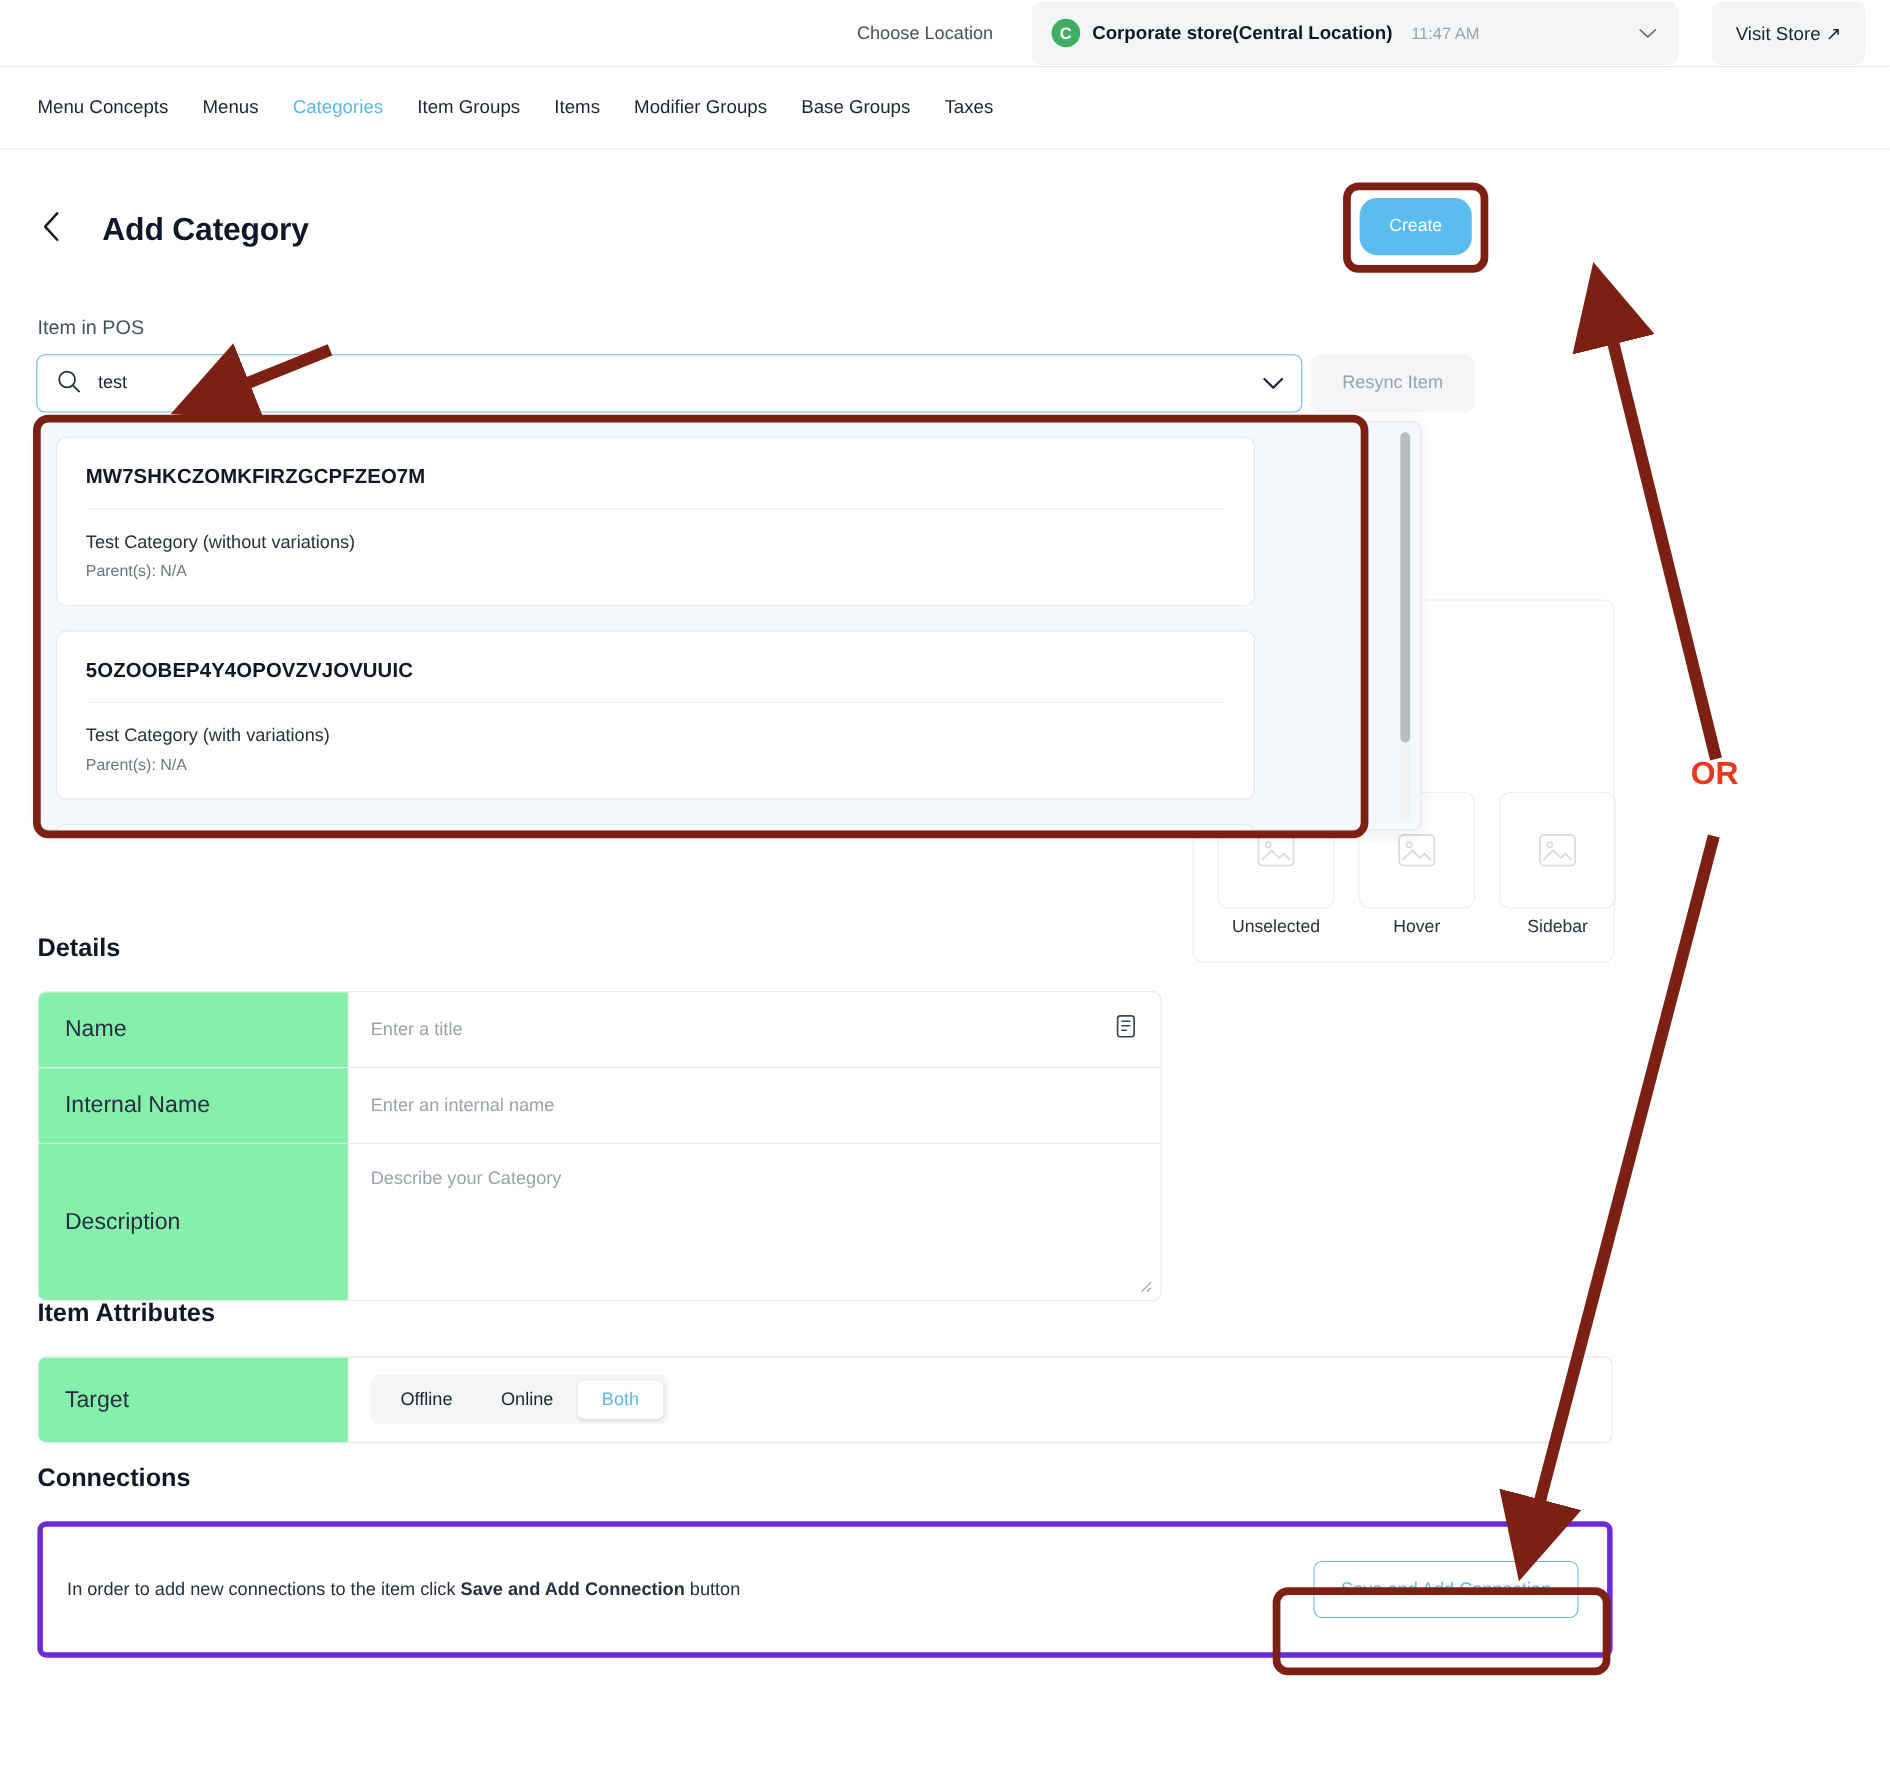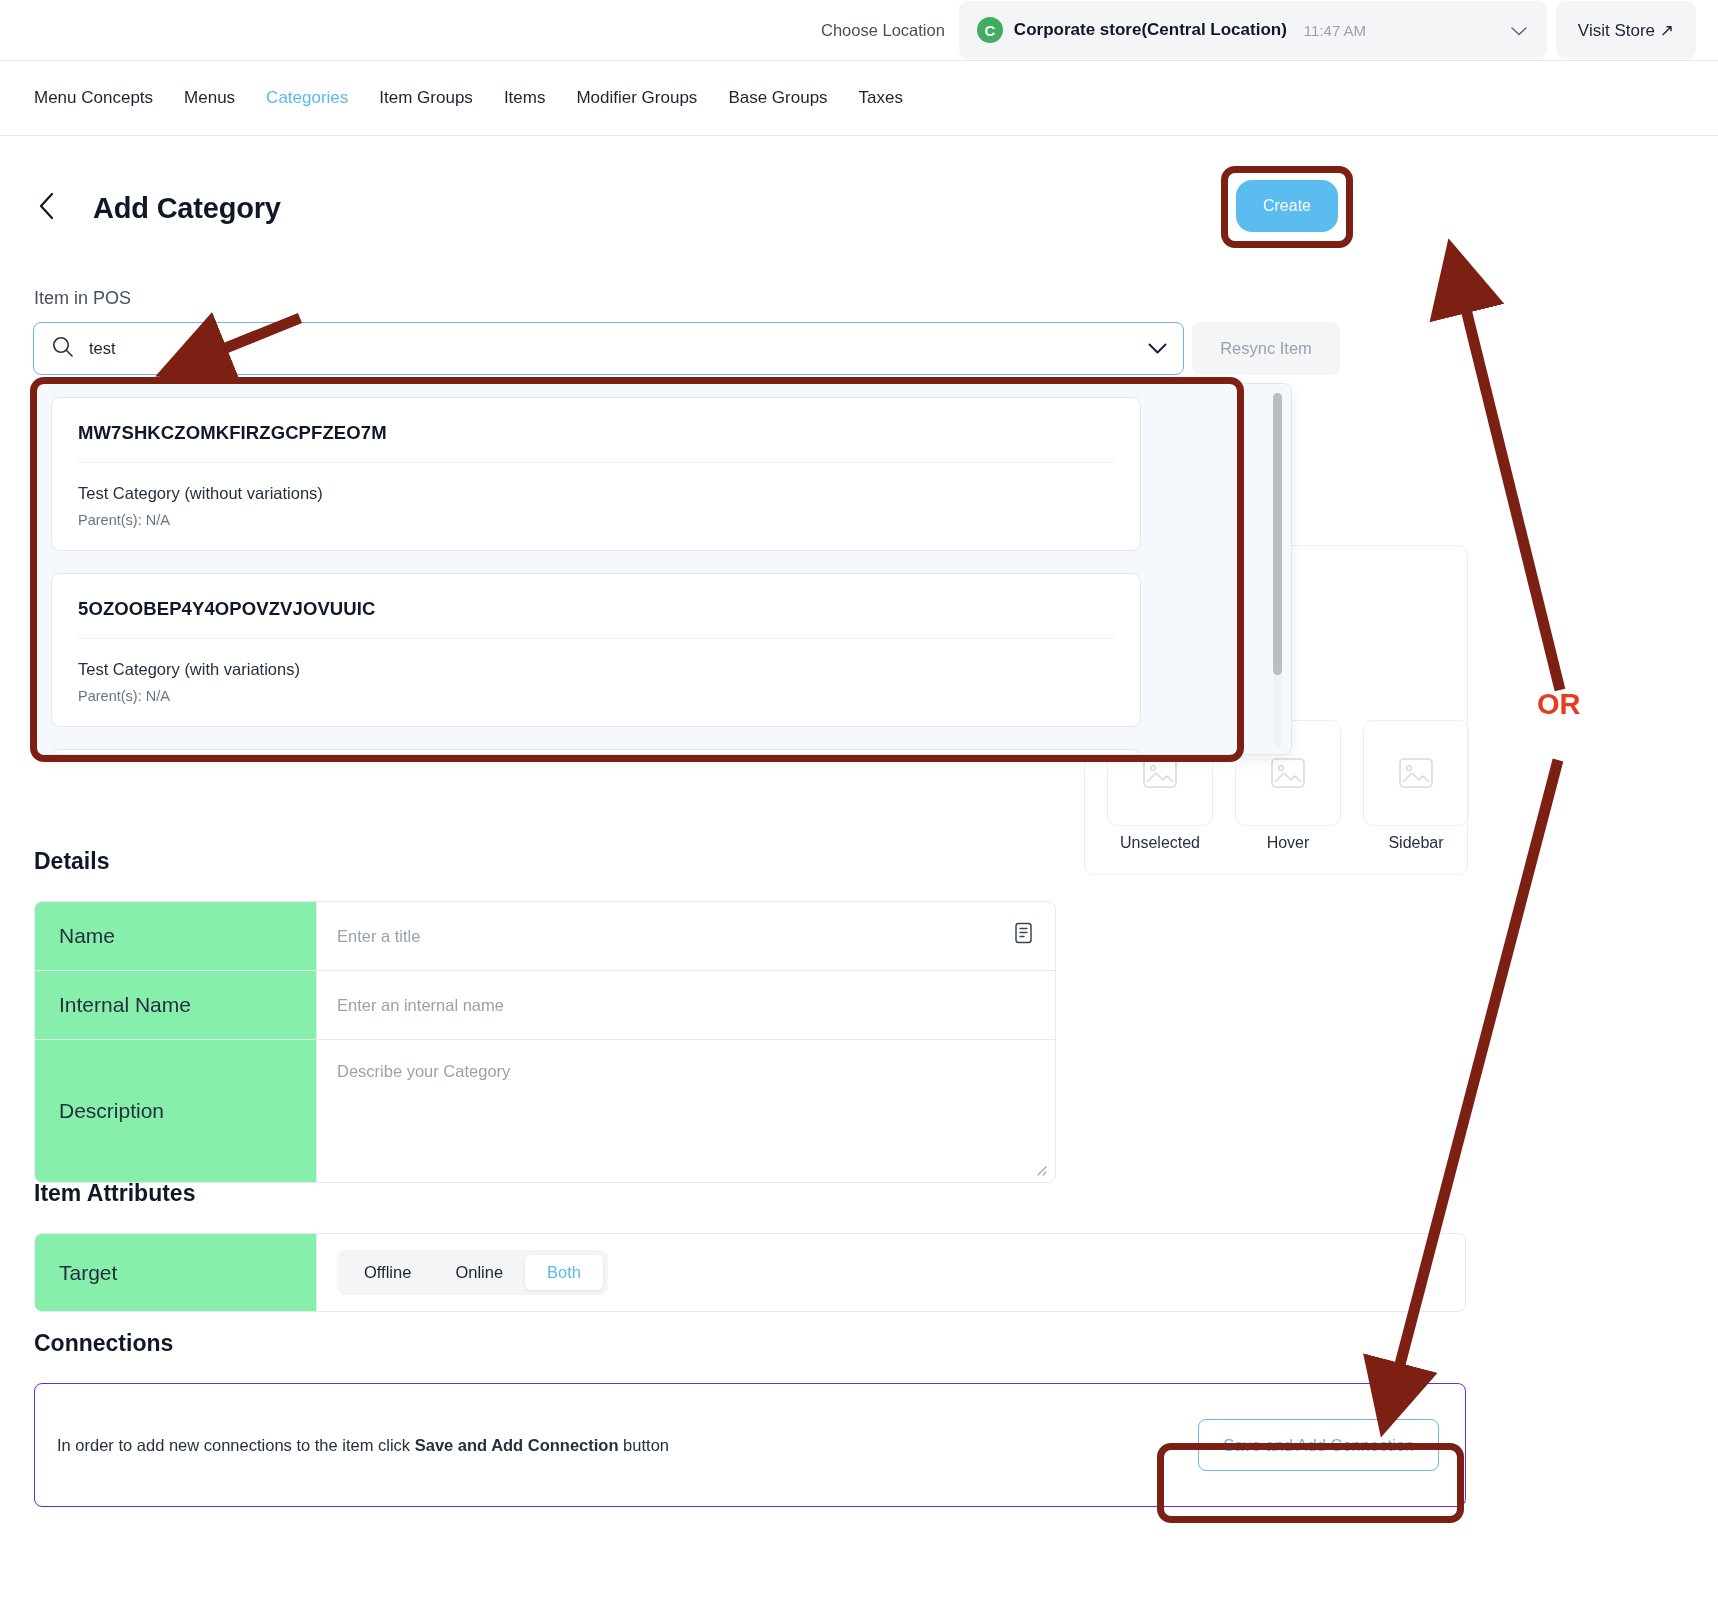--- a/index.html
+++ b/index.html
@@ -11,20 +11,21 @@
     overflow: hidden;
   }
   #root { position: relative; width: 1718px; height: 1622px; }
 
   
   .topbar {
     height: 60px;
     display: flex; align-items: center; justify-content: flex-end;
     padding: 0 22px 0 0;
     background: #fff;
+    gap: 21px;
   }
   .choose-label { font-size: 16.5px; color: #46505e; margin-right: 14px; }
   .loc-pill {
     display: flex; align-items: center; gap: 11px;
     background: #f4f5f7; border-radius: 9px;
     height: 58px; padding: 0 20px 0 18px;
     min-width: 588px;
   }
   .loc-logo {
     width: 26px; height: 26px; border-radius: 50%;
@@ -205,21 +206,21 @@
   }
   .seg-opt {
     padding: 8px 22px; font-size: 16.5px; color: #1c2434;
     border-radius: 6px; cursor: pointer; border: none; background: none;
     font-family: inherit;
   }
   .seg-opt.sel { background: #fff; color: #5bb9ee; box-shadow: 0 1px 3px rgba(16,24,40,.1); }
 
   
   .conn-card {
-    border: 1px solid #6d28d9; border-radius: 8px; background: #fff;
+    border: 5px solid #6d28d9; border-radius: 8px; background: #fff;
     height: 124px; display: flex; align-items: center;
     padding: 0 26px 0 22px;
   }
   .conn-text { font-size: 16.5px; color: #26303f; }
   .conn-text b { font-weight: 700; }
   .conn-btn {
     margin-left: auto;
     border: 1px solid #6cb6e8; border-radius: 8px; background: #fff;
     color: #5bb9ee; font-size: 16.5px; font-family: inherit;
     height: 52px; padding: 0 24px; cursor: pointer;

